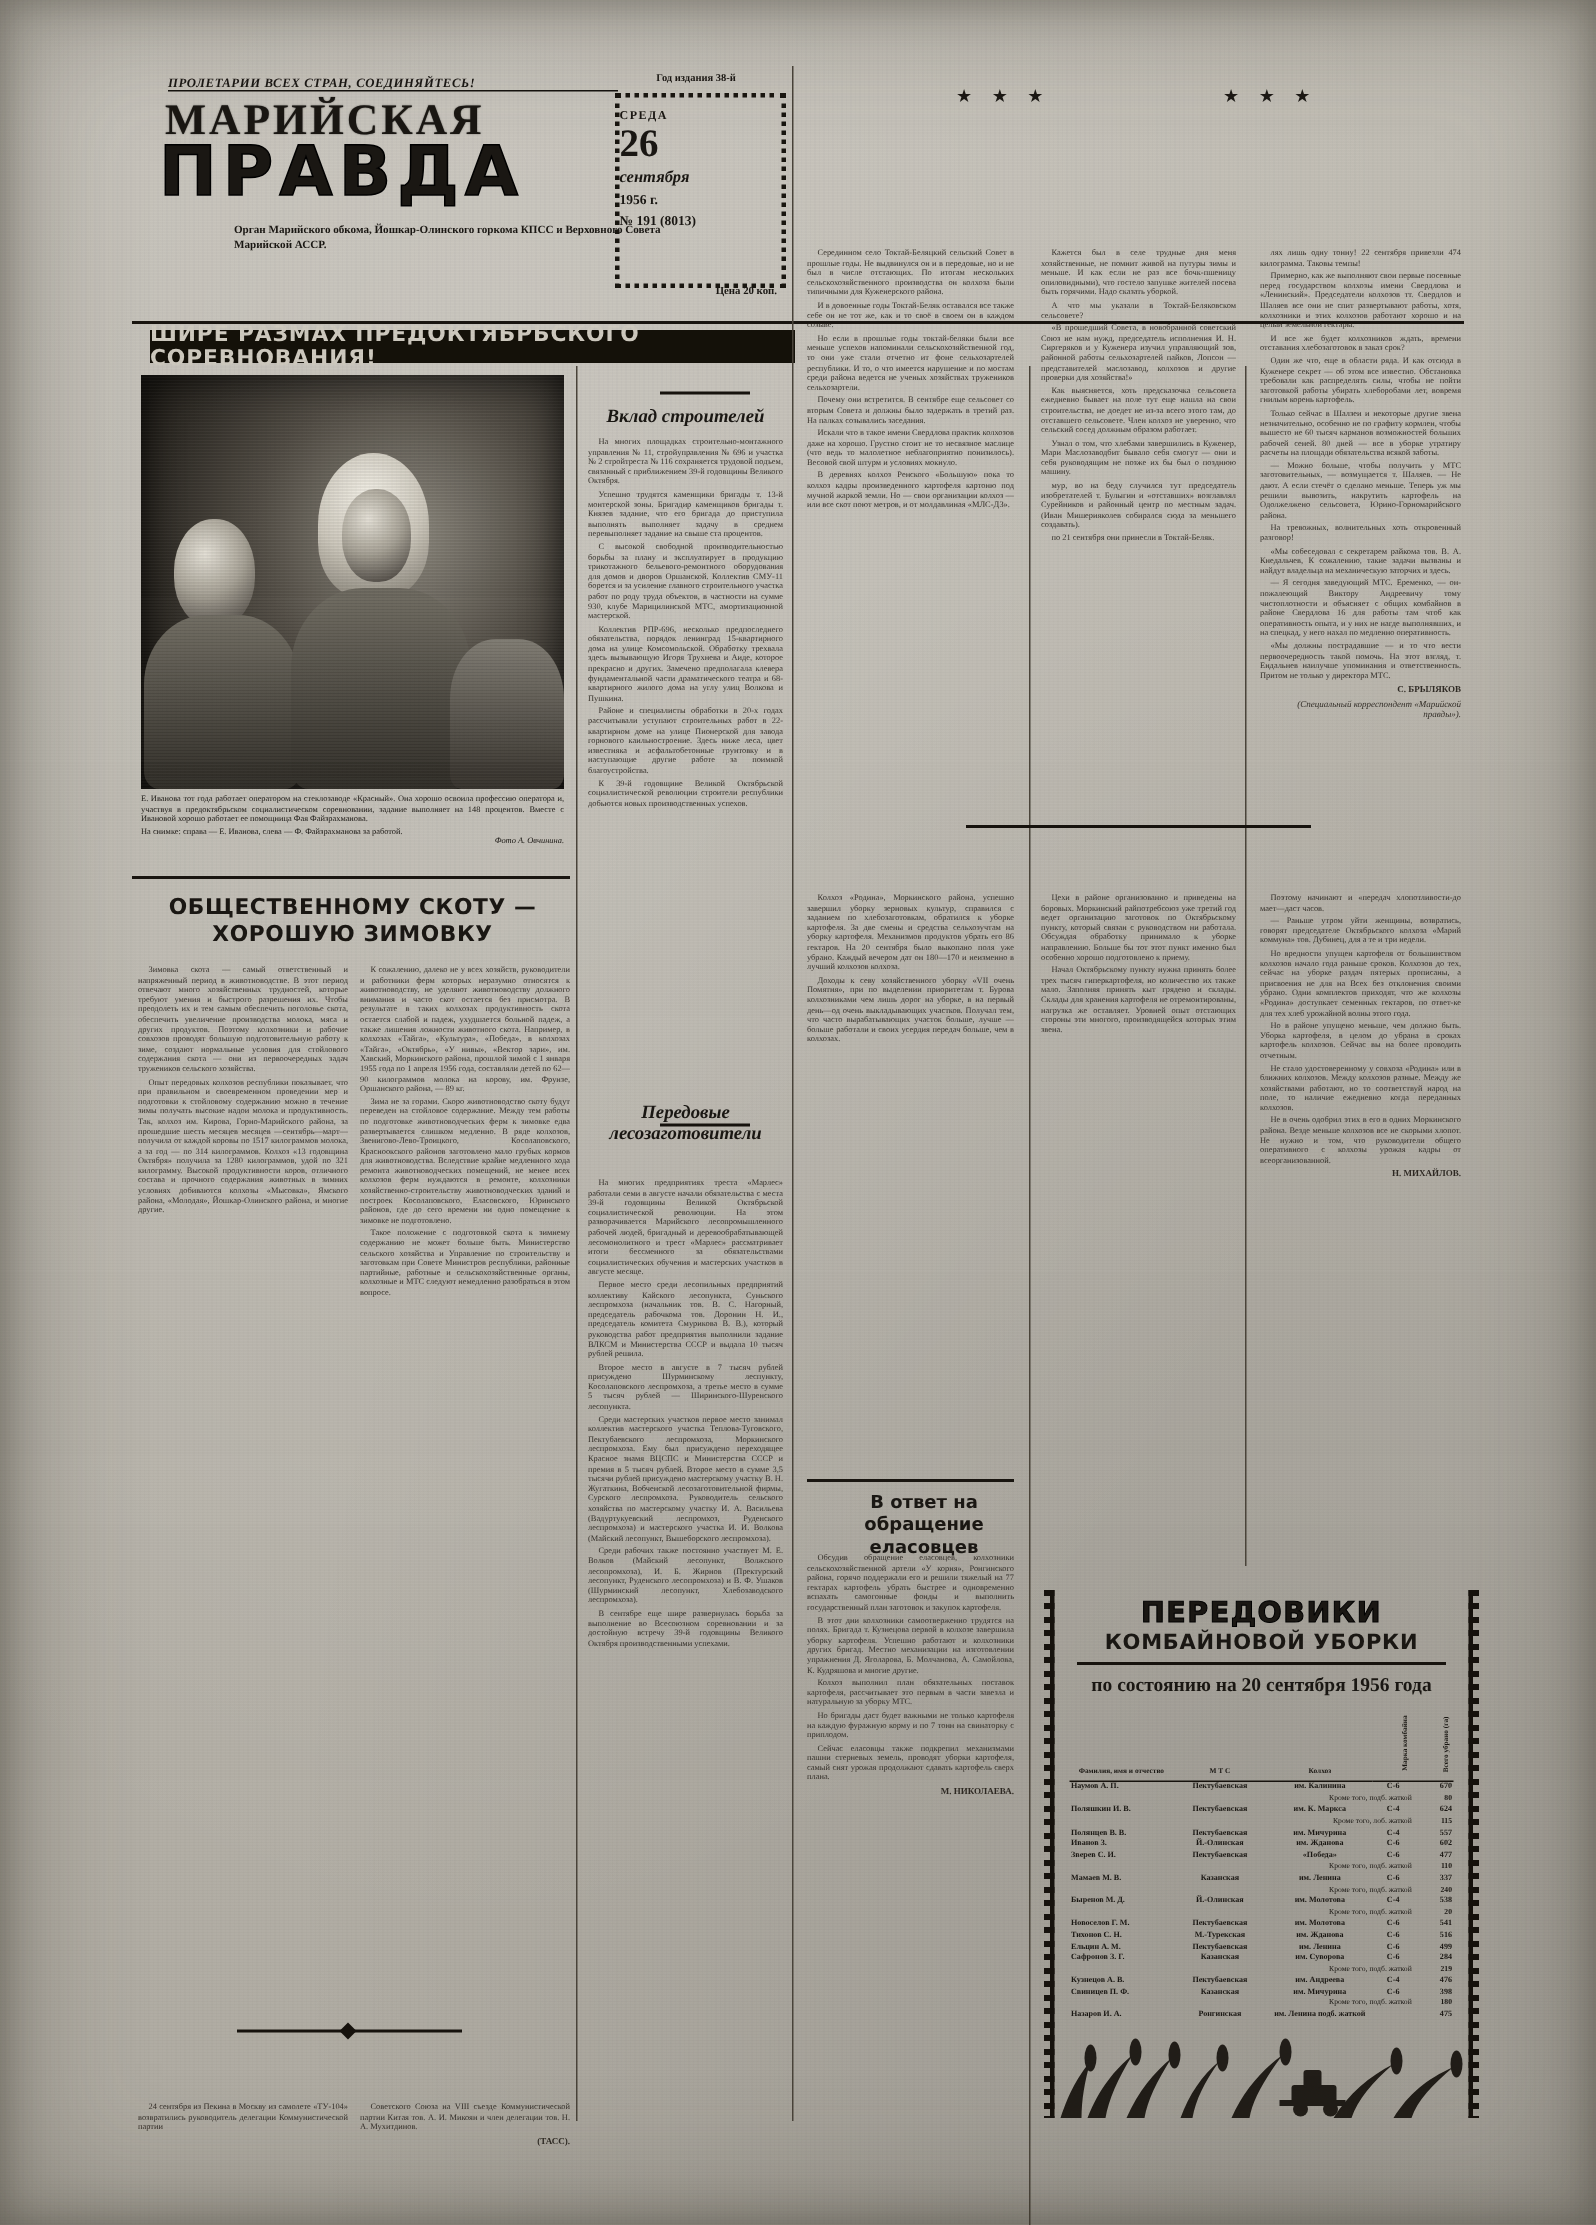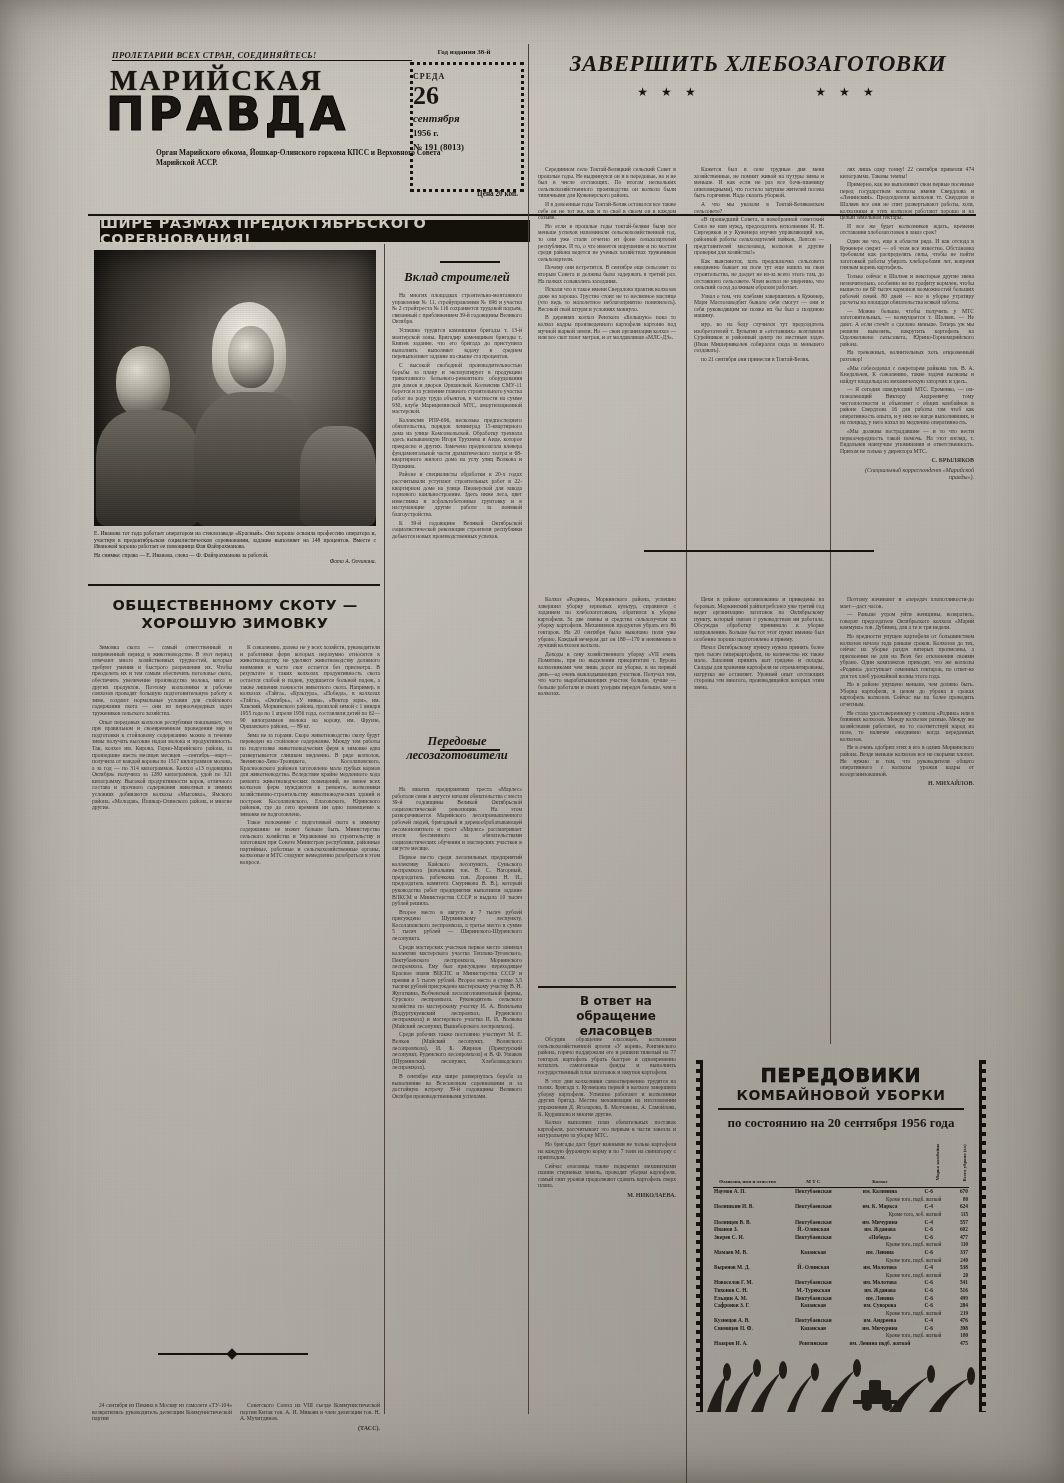--- a/index.html
+++ b/index.html
@@ -253,21 +253,20 @@
         <div id="dw">СРЕДА</div>
         <div id="dd">26</div>
         <div id="dm">сентября</div>
         <div id="dy">1956 г.</div>
         <div id="dn">№ 191 (8013)</div>
       </div>
       <div id="price">Цена 20 коп.</div>
 
       <div id="tophead">
         <div id="h-main">
-          <div>ЗАВЕРШИТЬ ХЛЕБОЗАГОТОВКИ</div>
         </div>
         <div class="stars">
           <span>★ ★ ★</span>
           <span>★ ★ ★</span>
         </div>
       </div>
     </div>
 
     <div class="hrule" style="position:absolute;left:0;top:170px;width:888px;"></div>
 

